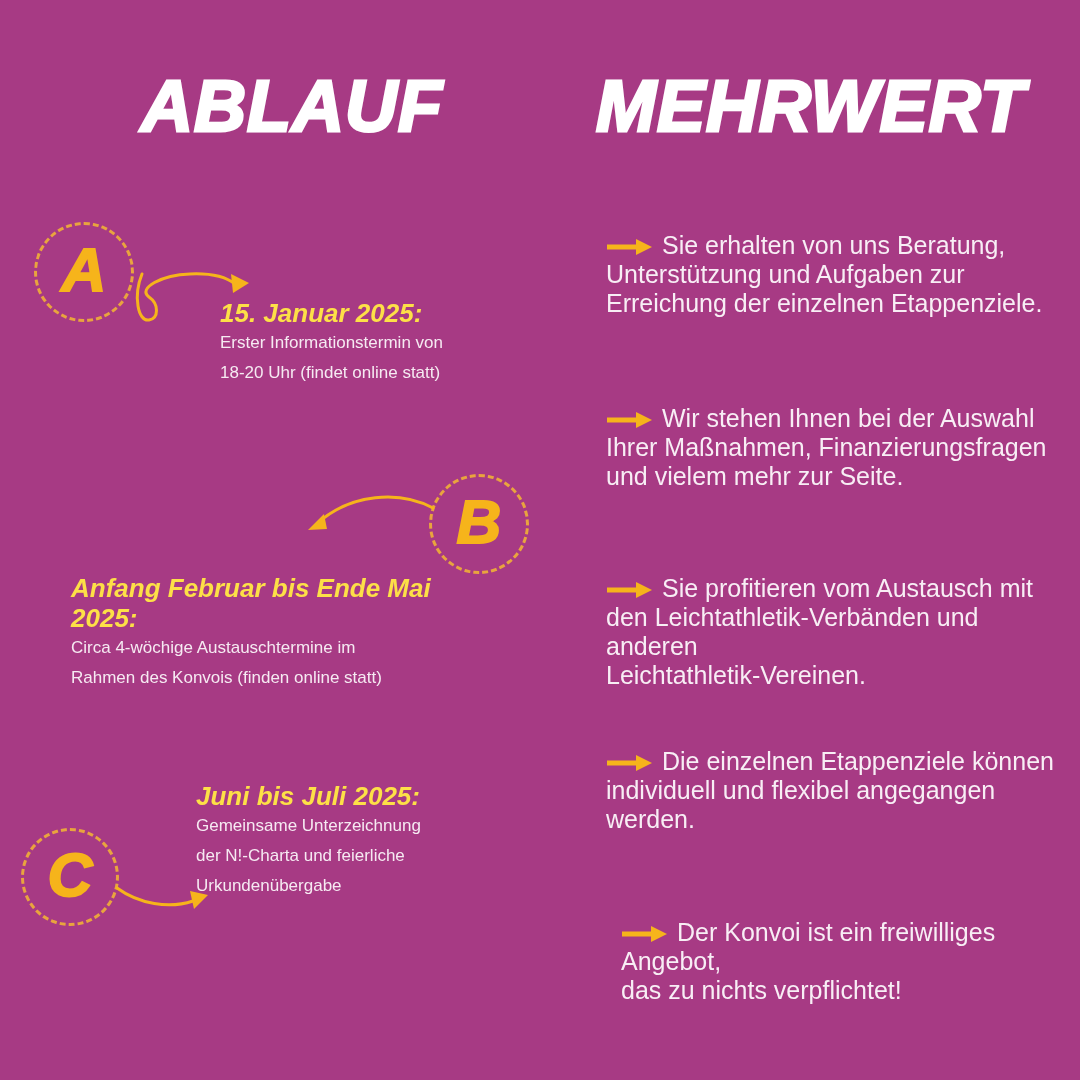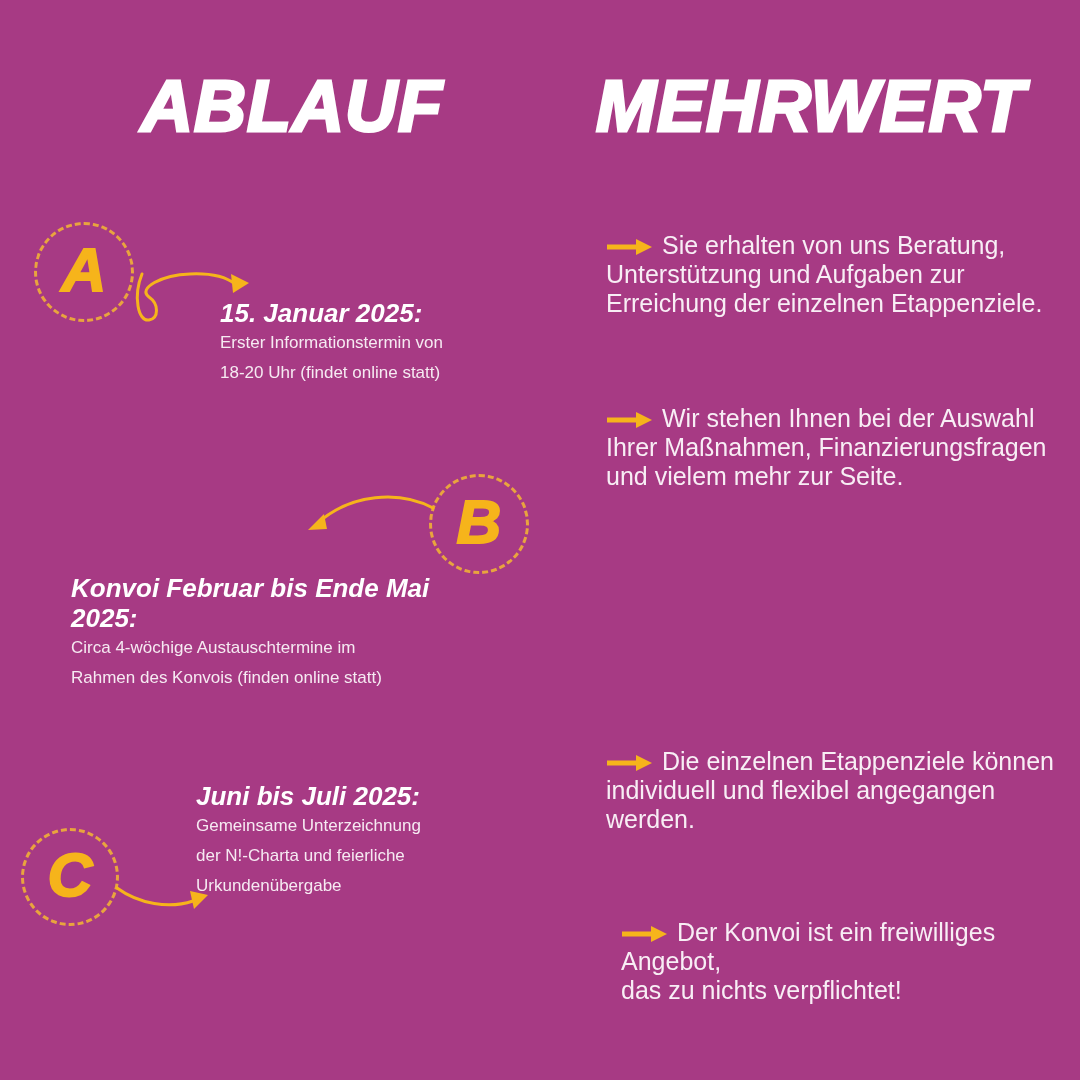--- a/index.html
+++ b/index.html
@@ -63,21 +63,21 @@
   }
   .step-a-text { left: 220px; top: 298px; width: 330px; }
   .step-b-text { left: 71px;  top: 573px; width: 430px; }
   .step-c-text { left: 196px; top: 781px; width: 320px; }
 
   .step-date {
     font-style: italic;
     font-weight: bold;
     font-size: 26px;
     line-height: 30px;
-    color: #ffffff;
+    color: #fde047;
     white-space: pre-line;
   }
   .step-desc {
     font-size: 17px;
     line-height: 30px;
     color: #F6EAF2;
     white-space: pre-line;
   }
 
   .curve-arrow {
@@ -137,21 +137,21 @@
   <div class="step-circle circle-b">
     <span class="step-letter">B</span>
   </div>
 
   <svg class="curve-arrow arrow-b" width="135" height="52" viewBox="0 0 135 52">
     <path d="M130 16 C 96 -2, 48 2, 16 30" fill="none" stroke="#F6B41B" stroke-width="3" stroke-linecap="round"></path>
     <polygon points="21,22 5,38 24,37" fill="#F6B41B"></polygon>
   </svg>
 
   <div class="step-text step-b-text">
-    <div class="step-date">Konvoi Februar bis Ende Mai 2025:</div>
+    <div class="step-date">Anfang Februar bis Ende Mai 2025:</div>
     <div class="step-desc">Circa 4-wöchige Austauschtermine im
 Rahmen des Konvois (finden online statt)</div>
   </div>
 
   <div class="step-text step-c-text">
     <div class="step-date">Juni bis Juli 2025:</div>
     <div class="step-desc">Gemeinsame Unterzeichnung
 der N!-Charta und feierliche
 Urkundenübergabe</div>
   </div>
@@ -172,20 +172,26 @@
 Ihrer Maßnahmen, Finanzierungsfragen
 und vielem mehr zur Seite.</span></div>
 
   <div class="benefit benefit-1"><svg class="benefit-arrow" width="46" height="18" viewBox="0 0 46 18">
         <line x1="1" y1="9" x2="31" y2="9" stroke="#F6B41B" stroke-width="5"></line>
         <polygon points="30,1 46,9 30,17" fill="#F6B41B"></polygon>
       </svg><span class="benefit-text">Sie erhalten von uns Beratung,
 Unterstützung und Aufgaben zur
 Erreichung der einzelnen Etappenziele.</span></div>
 
+  <div class="benefit benefit-3"><svg class="benefit-arrow" width="46" height="18" viewBox="0 0 46 18">
+        <line x1="1" y1="9" x2="31" y2="9" stroke="#F6B41B" stroke-width="5"></line>
+        <polygon points="30,1 46,9 30,17" fill="#F6B41B"></polygon>
+      </svg><span class="benefit-text">Sie profitieren vom Austausch mit
+den Leichtathletik-Verbänden und anderen
+Leichtathletik-Vereinen.</span></div>
 
   <div class="benefit benefit-4"><svg class="benefit-arrow" width="46" height="18" viewBox="0 0 46 18">
         <line x1="1" y1="9" x2="31" y2="9" stroke="#F6B41B" stroke-width="5"></line>
         <polygon points="30,1 46,9 30,17" fill="#F6B41B"></polygon>
       </svg><span class="benefit-text">Die einzelnen Etappenziele können
 individuell und flexibel angegangen
 werden.</span></div>
 
   <div class="benefit benefit-5"><svg class="benefit-arrow" width="46" height="18" viewBox="0 0 46 18">
         <line x1="1" y1="9" x2="31" y2="9" stroke="#F6B41B" stroke-width="5"></line>

